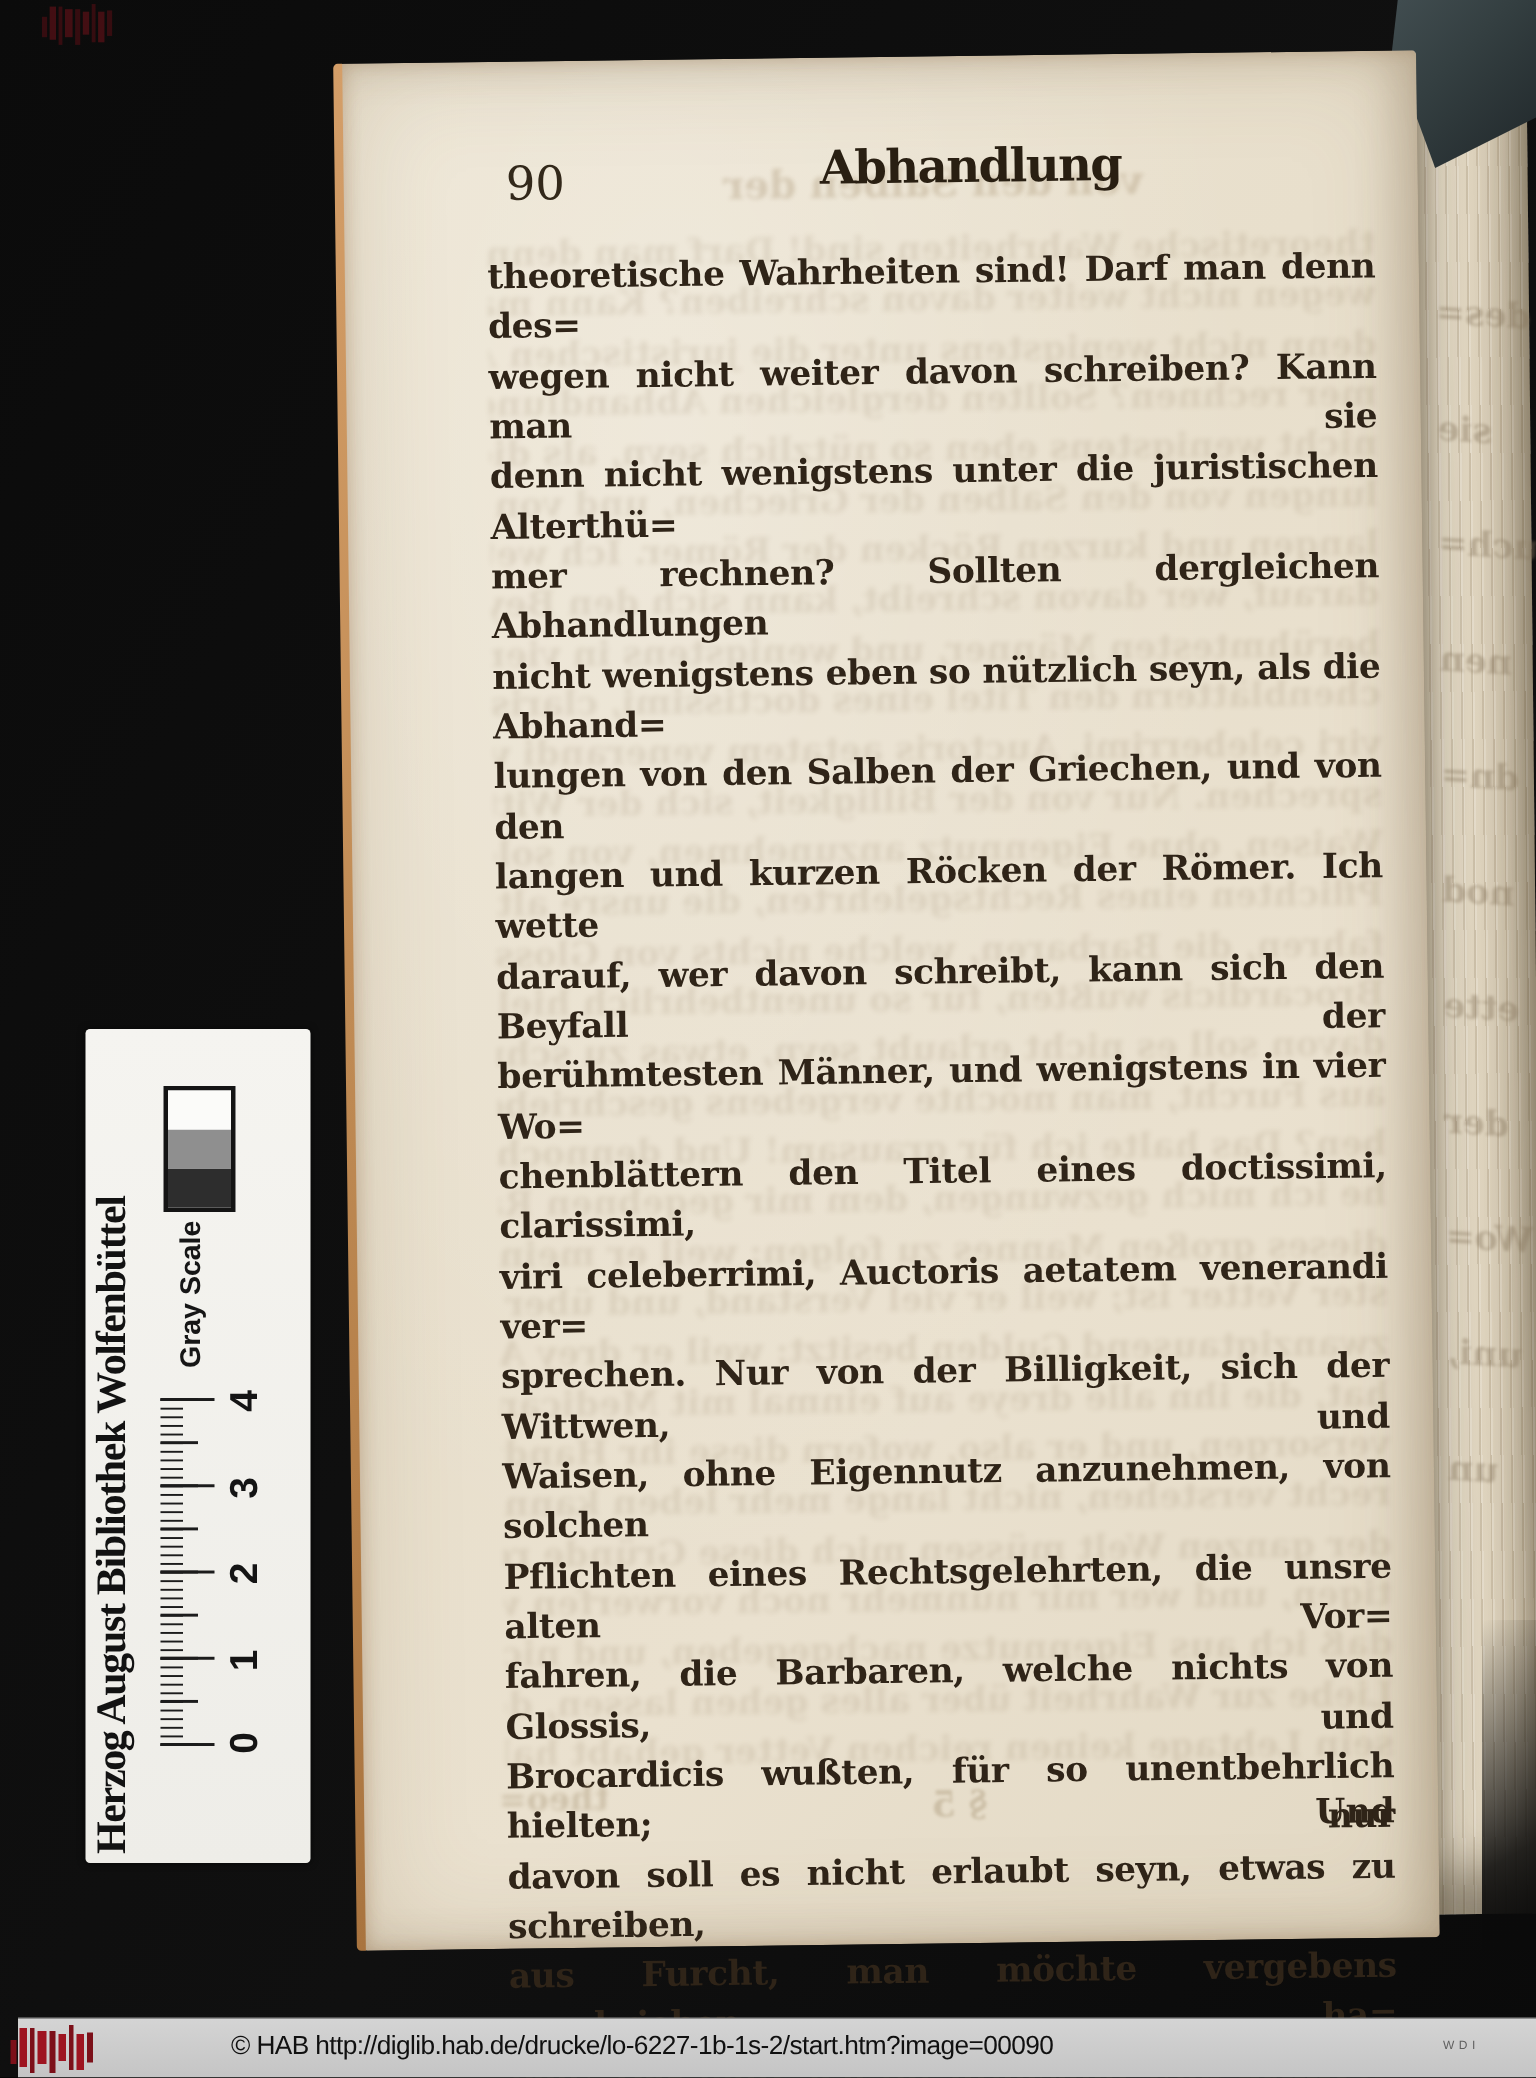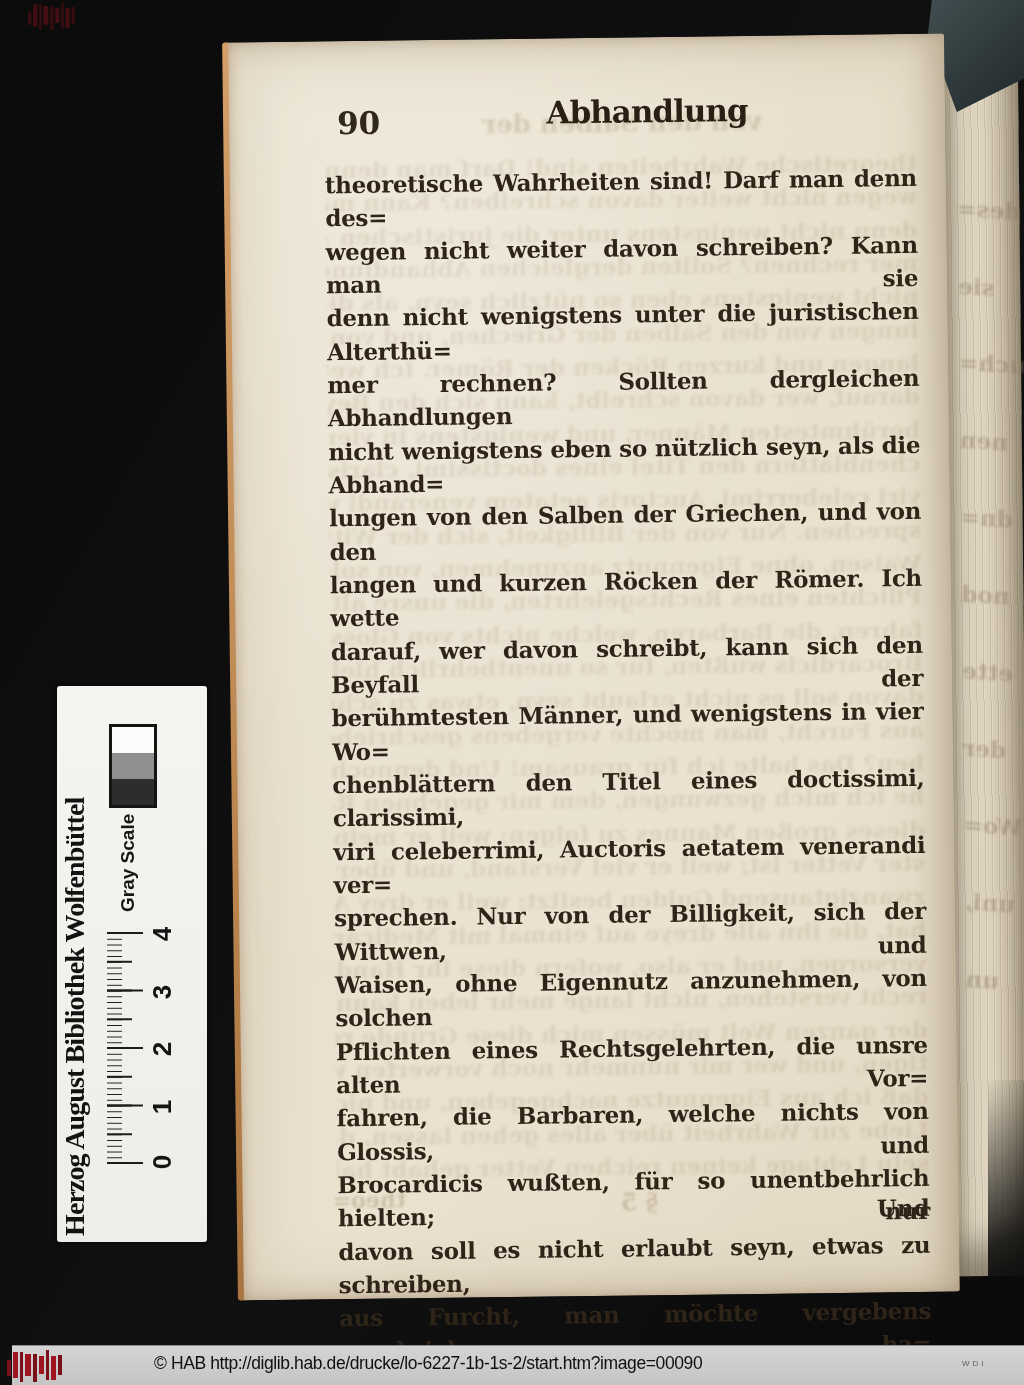--- a/index.html
+++ b/index.html
@@ -47,21 +47,21 @@
         linear-gradient(135deg,#ece4d2 0,#e8dfcc 38%,#eae1cf 66%,#e2d8c3 100%);
       box-shadow:inset 0 0 70px rgba(125,95,55,.22), inset -14px 0 28px rgba(95,75,45,.22),
                  inset 4px 0 10px rgba(150,100,55,.25);}
   .page::before{content:"";position:absolute;left:-4px;top:0;width:6px;height:100%;
       background:linear-gradient(180deg,#d49e68,#c08b54 50%,#a9743f);border-radius:3px 0 0 3px;}
 
   .ghost-layer{position:absolute;left:97px;top:112px;width:592px;
       transform:scaleX(-1);filter:blur(1.8px);opacity:.12;color:#6e5634;}
   .ghost-layer div{font-size:23px;line-height:33.33px;font-weight:bold;white-space:nowrap;overflow:hidden;}
 
-  .page-number{position:absolute;left:110px;top:64px;font-size:31px;color:#32281a;font-weight:bold;}
+  .page-number{position:absolute;left:110px;top:64px;font-size:31px;color:#32281a;font-weight:normal;}
   .running-title{position:absolute;left:318px;top:56px;width:204px;text-align:center;
       font-size:31px;font-weight:bold;color:#291f12;letter-spacing:-1px;}
   .header-ghost{position:absolute;left:175px;top:70px;width:440px;text-align:center;
       transform:scaleX(-1);filter:blur(1.4px);opacity:.32;color:#a28c6a;font-size:26px;font-weight:bold;white-space:nowrap;}
 
   .body-text{position:absolute;left:97px;top:127px;width:592px;color:#2f2418;}
   .body-text div{font-size:23px;line-height:33.33px;font-weight:bold;letter-spacing:-0.3px;
       text-align:justify;text-align-last:justify;white-space:normal;}
   .catchword{position:absolute;left:97px;top:1160px;width:592px;text-align:right;
       font-size:23px;font-weight:bold;color:#2f2418;}

